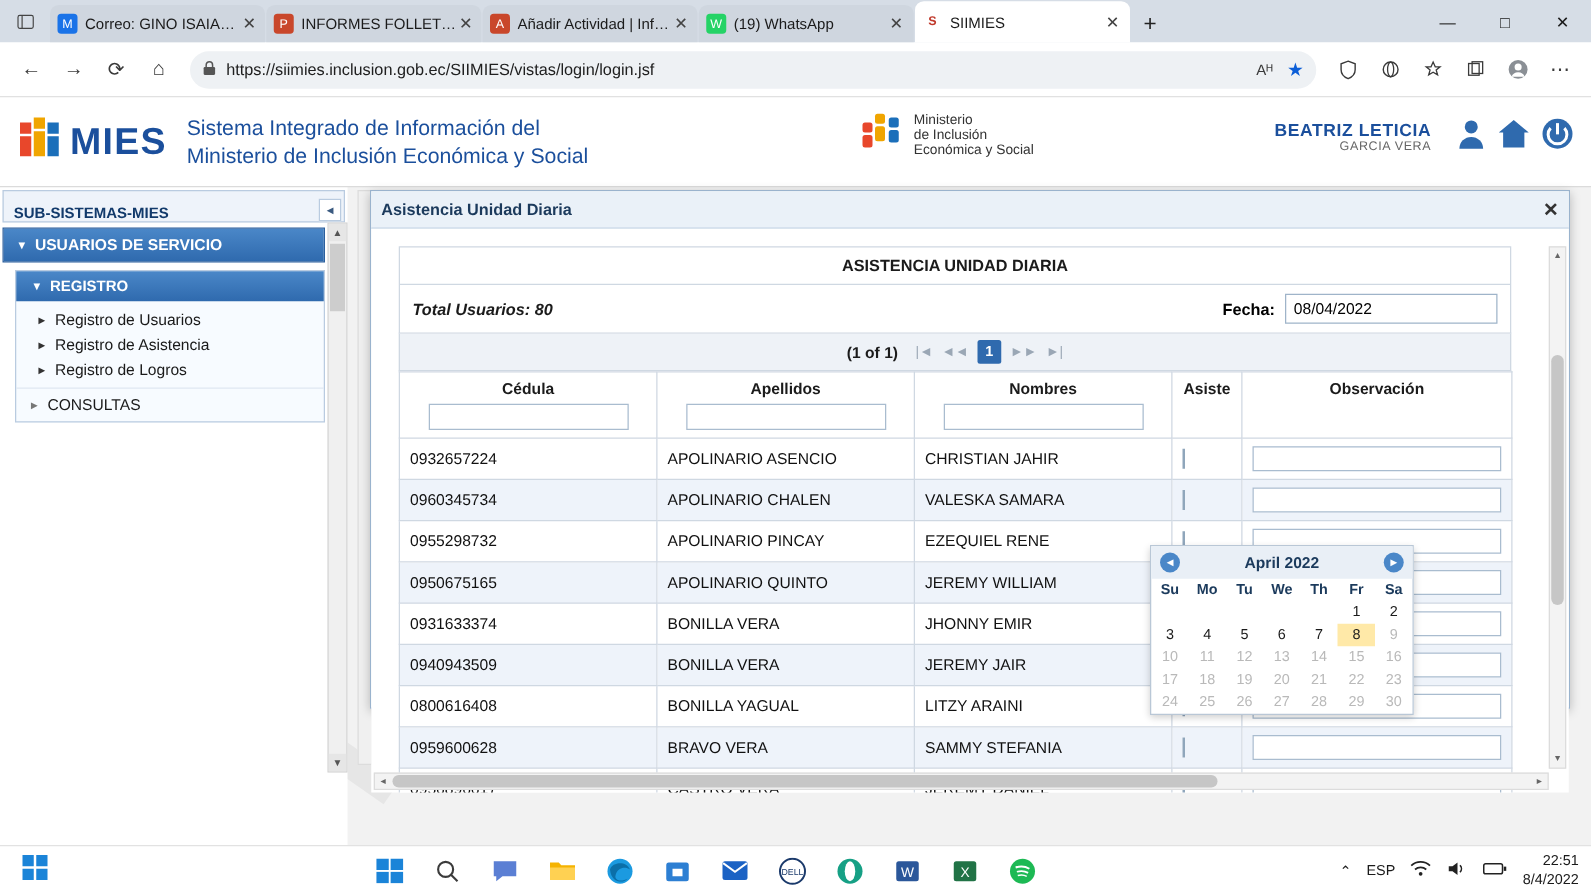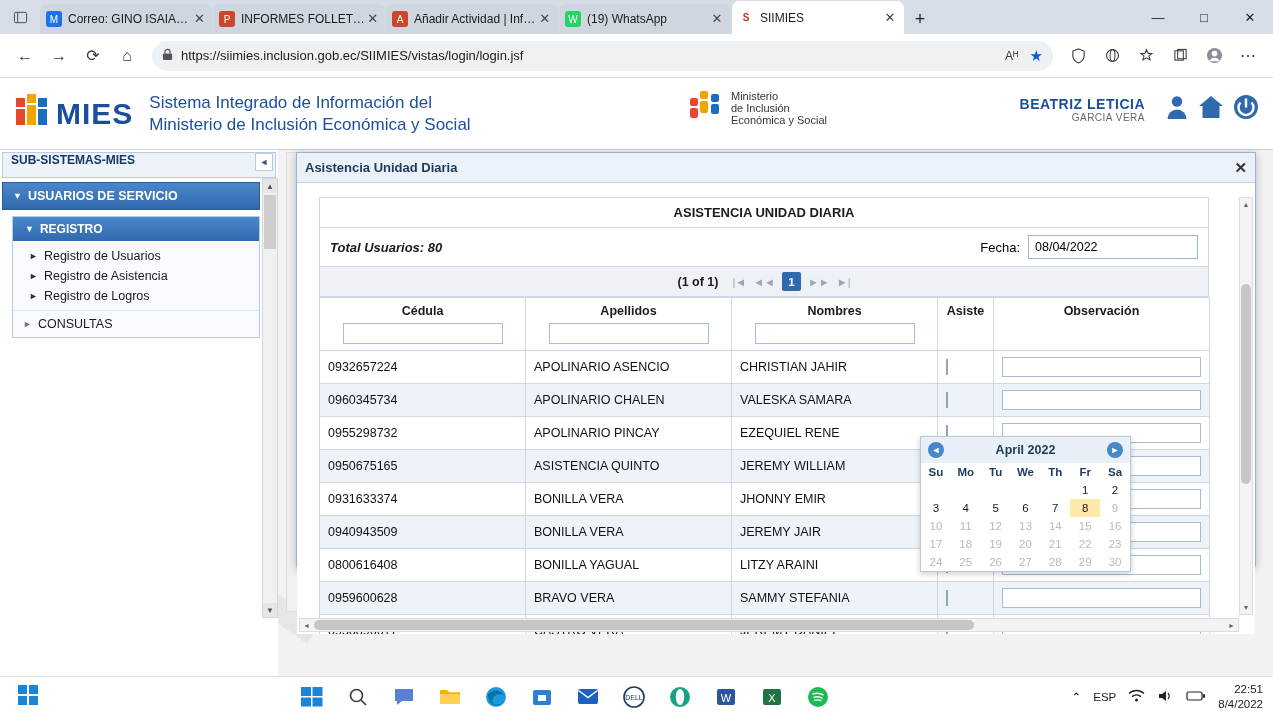--- a/index.html
+++ b/index.html
@@ -78,21 +78,21 @@
 
   .body-area { position: relative; height: 526px; background: #f2f2f2; }
 
   
   .wm { position: absolute; inset: 0; overflow: hidden; }
   .wm span { position: absolute; background: #e6e6e6; transform: rotate(35deg); }
 
   
   .sidebar { position: absolute; left: 0; top: 0; width: 278px; height: 526px; background: #ffffff; }
   .side-head {
-    height: 26px; background: #eef3fa; border: 1px solid #b9cbe0; display: flex; align-items: flex-start;
+    height: 26px; background: #eef3fa; border: 1px solid #b9cbe0; display: flex; align-items: flex-end;
     font-size: 12px; font-weight: bold; color: #123a6b; padding-left: 8px; margin: 2px 2px 0 2px;
   }
   .side-head .coll { margin-left: auto; width: 18px; height: 18px; border: 1px solid #b9cbe0; background: #fff;
     display: flex; align-items: center; justify-content: center; font-size: 9px; color: #3a5a80; margin-right: 2px; }
   .side-blue {
     margin: 4px 18px 0 2px; height: 28px; background: linear-gradient(#4a87c8, #2f6aae);
     color: #fff; font-size: 12.5px; font-weight: bold; display: flex; align-items: center; padding-left: 10px;
     border: 1px solid #2a5f9e;
   }
   .side-blue .caret { margin-right: 6px; font-size: 9px; }
@@ -125,21 +125,21 @@
   .inner { position: absolute; left: 22px; top: 14px; width: 890px; }
   .panel-title {
     border: 1px solid #cfd8e2; background: #fff; text-align: center; font-weight: bold; font-size: 13px;
     padding: 7px 0; color: #1b1b1b;
   }
   .totals-row {
     border: 1px solid #cfd8e2; border-top: none; background: #fff; display: flex; align-items: center;
     padding: 7px 10px; font-size: 13px;
   }
   .totals-row .tot { font-weight: bold; color: #1b1b1b; font-style: italic; }
-  .totals-row .fecha-lbl { margin-left: auto; font-weight: normal; margin-right: 8px; }
+  .totals-row .fecha-lbl { margin-left: auto; font-weight: bold; margin-right: 8px; }
   .fecha-input {
     width: 170px; height: 24px; border: 1px solid #9fb4c9; background: #fff; font-size: 12.5px;
     padding: 0 6px; display: flex; align-items: center; color: #000000;
   }
   .pager-row {
     border: 1px solid #cfd8e2; border-top: none; background: #eef2f7; height: 30px;
     display: flex; align-items: center; justify-content: center; font-size: 12.5px; position: relative;
   }
   .pager-row .ptext { font-weight: bold; color: #1b1b1b; }
   .pg { margin-left: 14px; display: flex; align-items: center; gap: 7px; color: #9aa7b5; font-size: 11px; }
@@ -498,21 +498,21 @@
                   <td>0955298732</td>
                   <td>APOLINARIO PINCAY</td>
                   <td>EZEQUIEL RENE</td>
                   <td><span class="chk"></span></td>
                   <td>
                       <span class="obs-inp" style="display:block;"></span>
                     </td>
                 </tr>
                 <tr class="alt">
                   <td>0950675165</td>
-                  <td>ASISTENCIA QUINTO</td>
+                  <td>APOLINARIO QUINTO</td>
                   <td>JEREMY WILLIAM</td>
                   <td><span class="chk"></span></td>
                   <td>
                       <span class="obs-inp" style="display:block;"></span>
                     </td>
                 </tr>
                 <tr>
                   <td>0931633374</td>
                   <td>BONILLA VERA</td>
                   <td>JHONNY EMIR</td>

